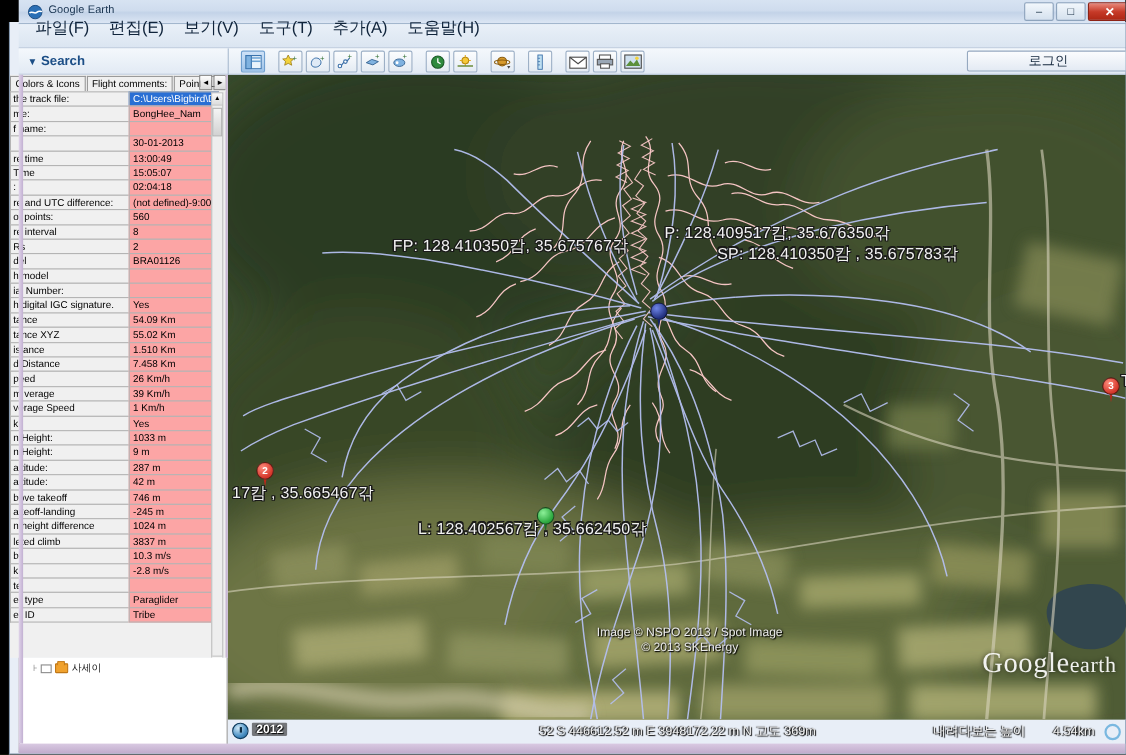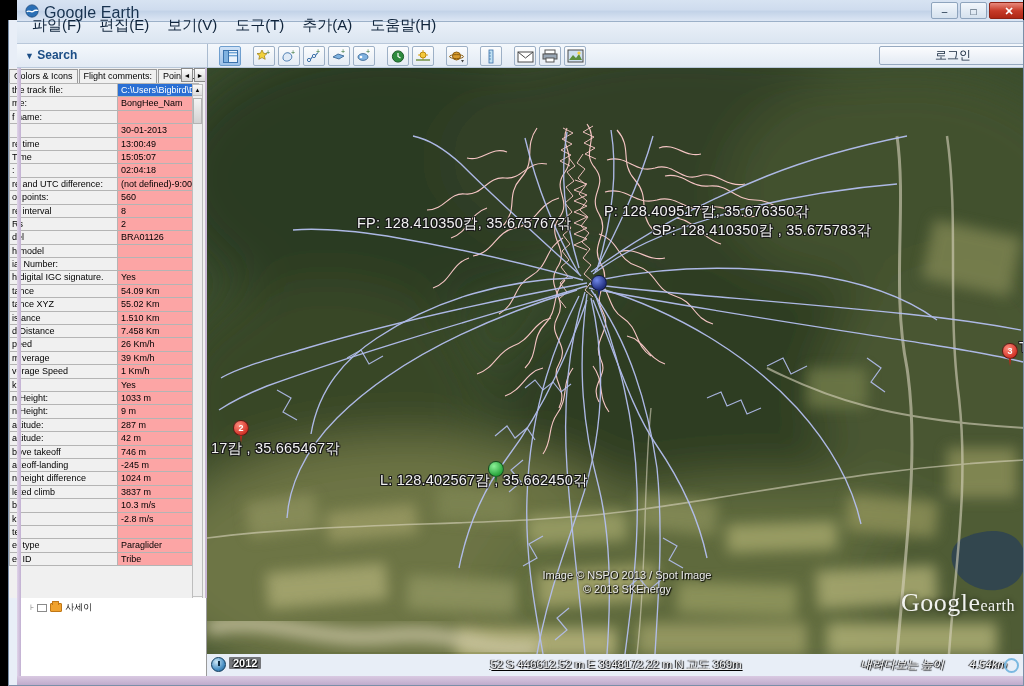--- a/index.html
+++ b/index.html
@@ -30,21 +30,21 @@
     position:absolute; left:8px; top:0; width:1016px; height:22px;
     background:linear-gradient(to bottom,#d7e3f2 0%,#cfdcee 45%,#c3d3e8 55%,#dce6f4 100%);
     border-bottom:1px solid #9bb0c8;
     z-index:5;
   }
   #titlebar .tb-icon{
     position:absolute; left:8px; top:4px; width:14px; height:14px;
   }
   #titlebar .tb-title{
     position:absolute; left:27px; top:4px;
-    font-size:16px; color:#17324f; letter-spacing:.1px;
+    font-size:10px; color:#17324f; letter-spacing:.1px;
   }
   .winbtns{ position:absolute; right:4px; top:2px; display:flex; gap:2px; }
   .winbtn{
     width:27px; height:17px; border:1px solid #8ea4bd; border-radius:2px;
     background:linear-gradient(to bottom,#f2f7fc,#d5e1ee);
     position:relative; cursor:pointer;
   }
   .winbtn.close{
     width:40px;
     background:linear-gradient(to bottom,#e8897c,#c63a28 52%,#ae2715);
@@ -217,21 +217,21 @@
     position:absolute; left:290px; bottom:58px; width:260px;
     color:#e9e9e9; font-size:11px; line-height:14px; text-align:center;
     text-shadow:0 0 3px #000, 1px 1px 1px #000;
   }
   #ge-logo{
     position:absolute; right:10px; bottom:36px;
     color:rgba(255,255,255,.92); font-size:26px;
     font-family:"Liberation Serif", serif; letter-spacing:.5px;
     text-shadow:0 0 5px rgba(0,0,0,.7);
   }
-  #ge-logo span.earth{ font-size:16px; }
+  #ge-logo span.earth{ font-size:20px; }
 
   
   #map-status{
     position:absolute; left:198px; top:654px; width:818px; height:22px;
     z-index:4;
     color:#f0f0f0; font-size:11.5px;
     text-shadow:1px 1px 1px #000, -1px 0 1px #000;
     display:flex; align-items:center;
   }
   #status-clock{
@@ -243,24 +243,24 @@
     border:1px solid #0d3a5c; position:relative;
   }
   .clock-icon:after{
     content:""; position:absolute; left:6px; top:3px; width:1.5px; height:5px; background:#0c2b42;
   }
   #status-year{
     background:rgba(20,20,20,.55); padding:0 4px; font-size:11px; font-weight:bold;
     border-radius:1px; color:#fff;
   }
   #status-coords{
-    position:absolute; left:50%; transform:translateX(-50%); top:3px; white-space:nowrap;text-decoration:underline;
+    position:absolute; left:50%; transform:translateX(-50%); top:3px; white-space:nowrap;
   }
   #status-eye{
-    position:absolute; right:18px; top:3px; white-space:nowrap;font-style:italic;
+    position:absolute; right:30px; top:3px; white-space:nowrap;
   }
   #status-eye .val{ margin-left:22px; }
   #status-circle{
     position:absolute; right:6px; top:4px; width:15px;height:15px; border-radius:50%;
     border:2px solid #7ab8e0;
   }
 
   
   #bottom-strip{
     position:absolute; left:8px; top:676px; width:1016px; height:10px;

